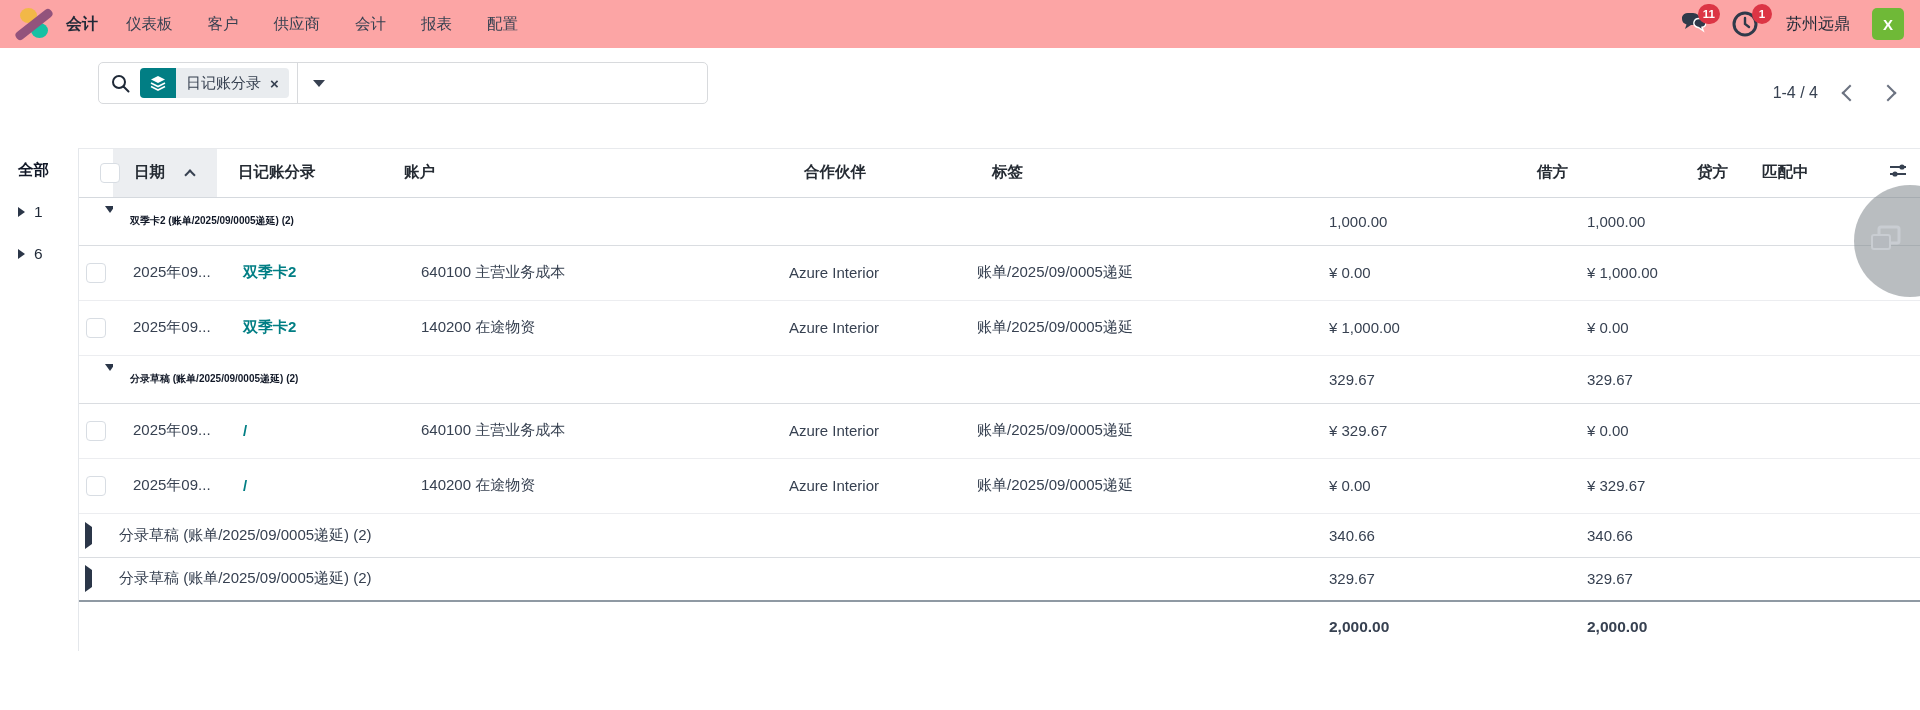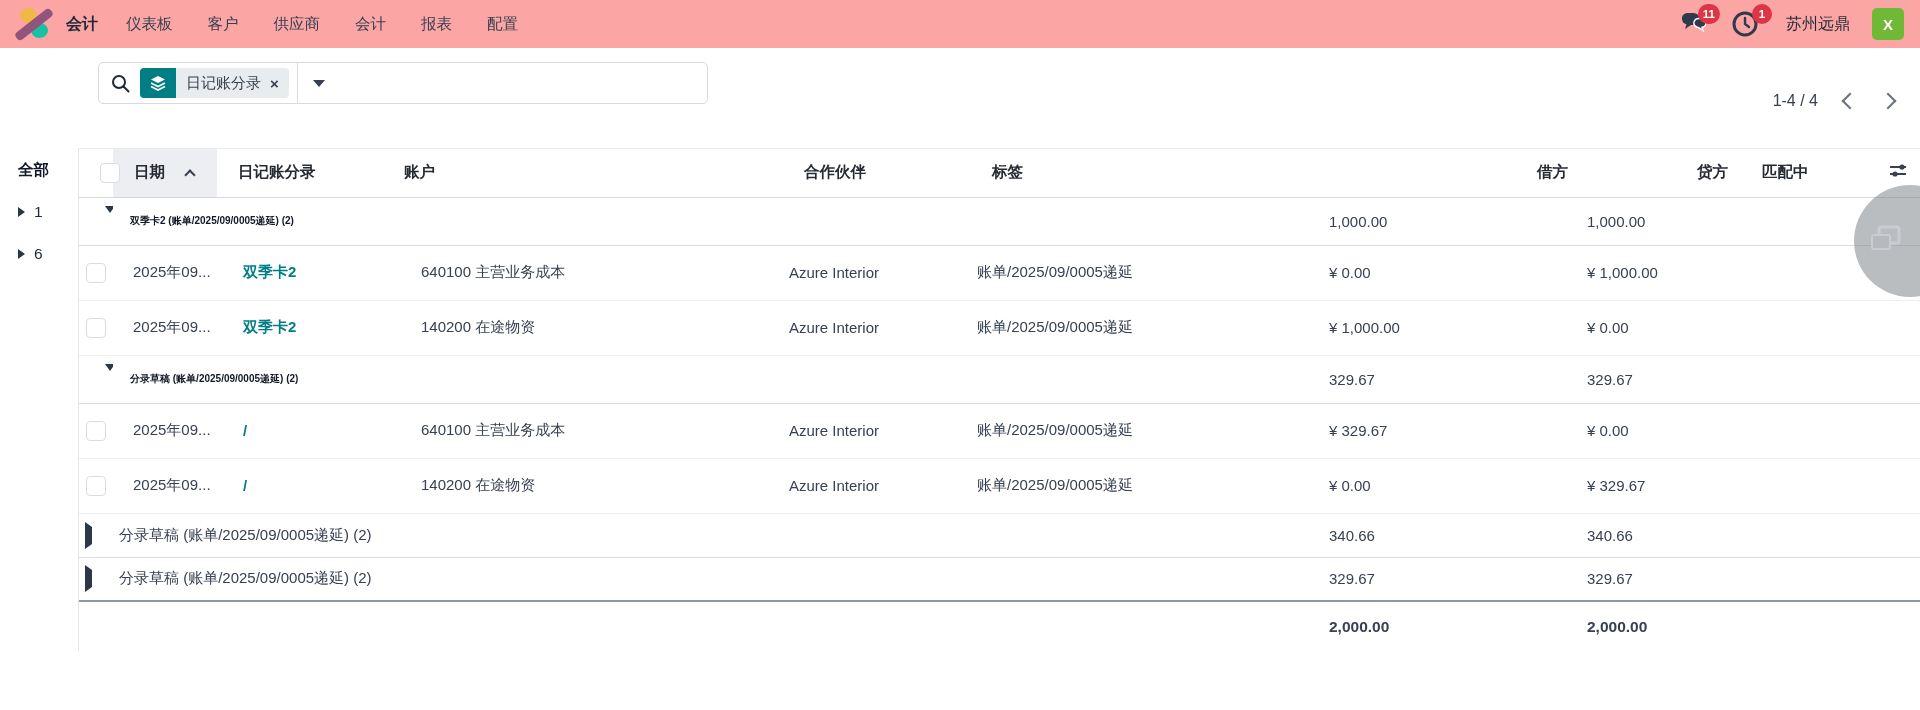--- a/index.html
+++ b/index.html
@@ -39,21 +39,21 @@
   .search-mag { margin:0 10px 0 12px; flex:0 0 auto; }
   .facet { display:flex; align-items:stretch; height:30px; border-radius:4px; overflow:hidden; margin-right:8px; flex:0 0 auto; cursor:pointer; }
   .facet-icon { background:#017e84; width:36px; display:flex; align-items:center; justify-content:center; }
   .facet-body { background:#e9ecef; display:flex; align-items:center; gap:9px; padding:0 10px; color:#374151; font-size:15px; }
   .facet-close { color:#374151; font-size:15px; font-weight:700; cursor:pointer; }
   .search-input { flex:1; border:none; outline:none; font-size:16px; color:#374151; background:transparent; min-width:40px; }
   .search-input::placeholder { color:#9ca3af; }
   .search-toggle { width:44px; height:100%; border-left:1px solid #d8dadd; display:flex; align-items:center; justify-content:center; cursor:pointer; }
   .caret-down-sm { width:0; height:0; border-left:6px solid transparent; border-right:6px solid transparent; border-top:7px solid #374151; }
 
-  .pager { margin-left:auto; display:flex; align-items:center; gap:26px; margin-top:32px; padding-right:10px; }
+  .pager { margin-left:auto; display:flex; align-items:center; gap:26px; margin-top:24px; padding-right:10px; }
   .pager-range { color:#374151; font-size:16px; cursor:pointer; }
   .chev { width:12px; height:12px; border-top:2px solid #6b7280; border-right:2px solid #6b7280; cursor:pointer; }
   .chev.prev { transform:rotate(-135deg); }
   .chev.next { transform:rotate(45deg); }
 
   
   .main { display:flex; align-items:flex-start; }
   .sidepanel { width:78px; flex:0 0 auto; padding:12px 0 0 18px; }
   .sp-all { font-weight:700; color:#111827; font-size:15.5px; cursor:pointer; margin-bottom:22px; }
   .sp-item { display:flex; align-items:center; gap:9px; margin-bottom:24px; cursor:pointer; color:#1f2937; font-size:15.5px; }

